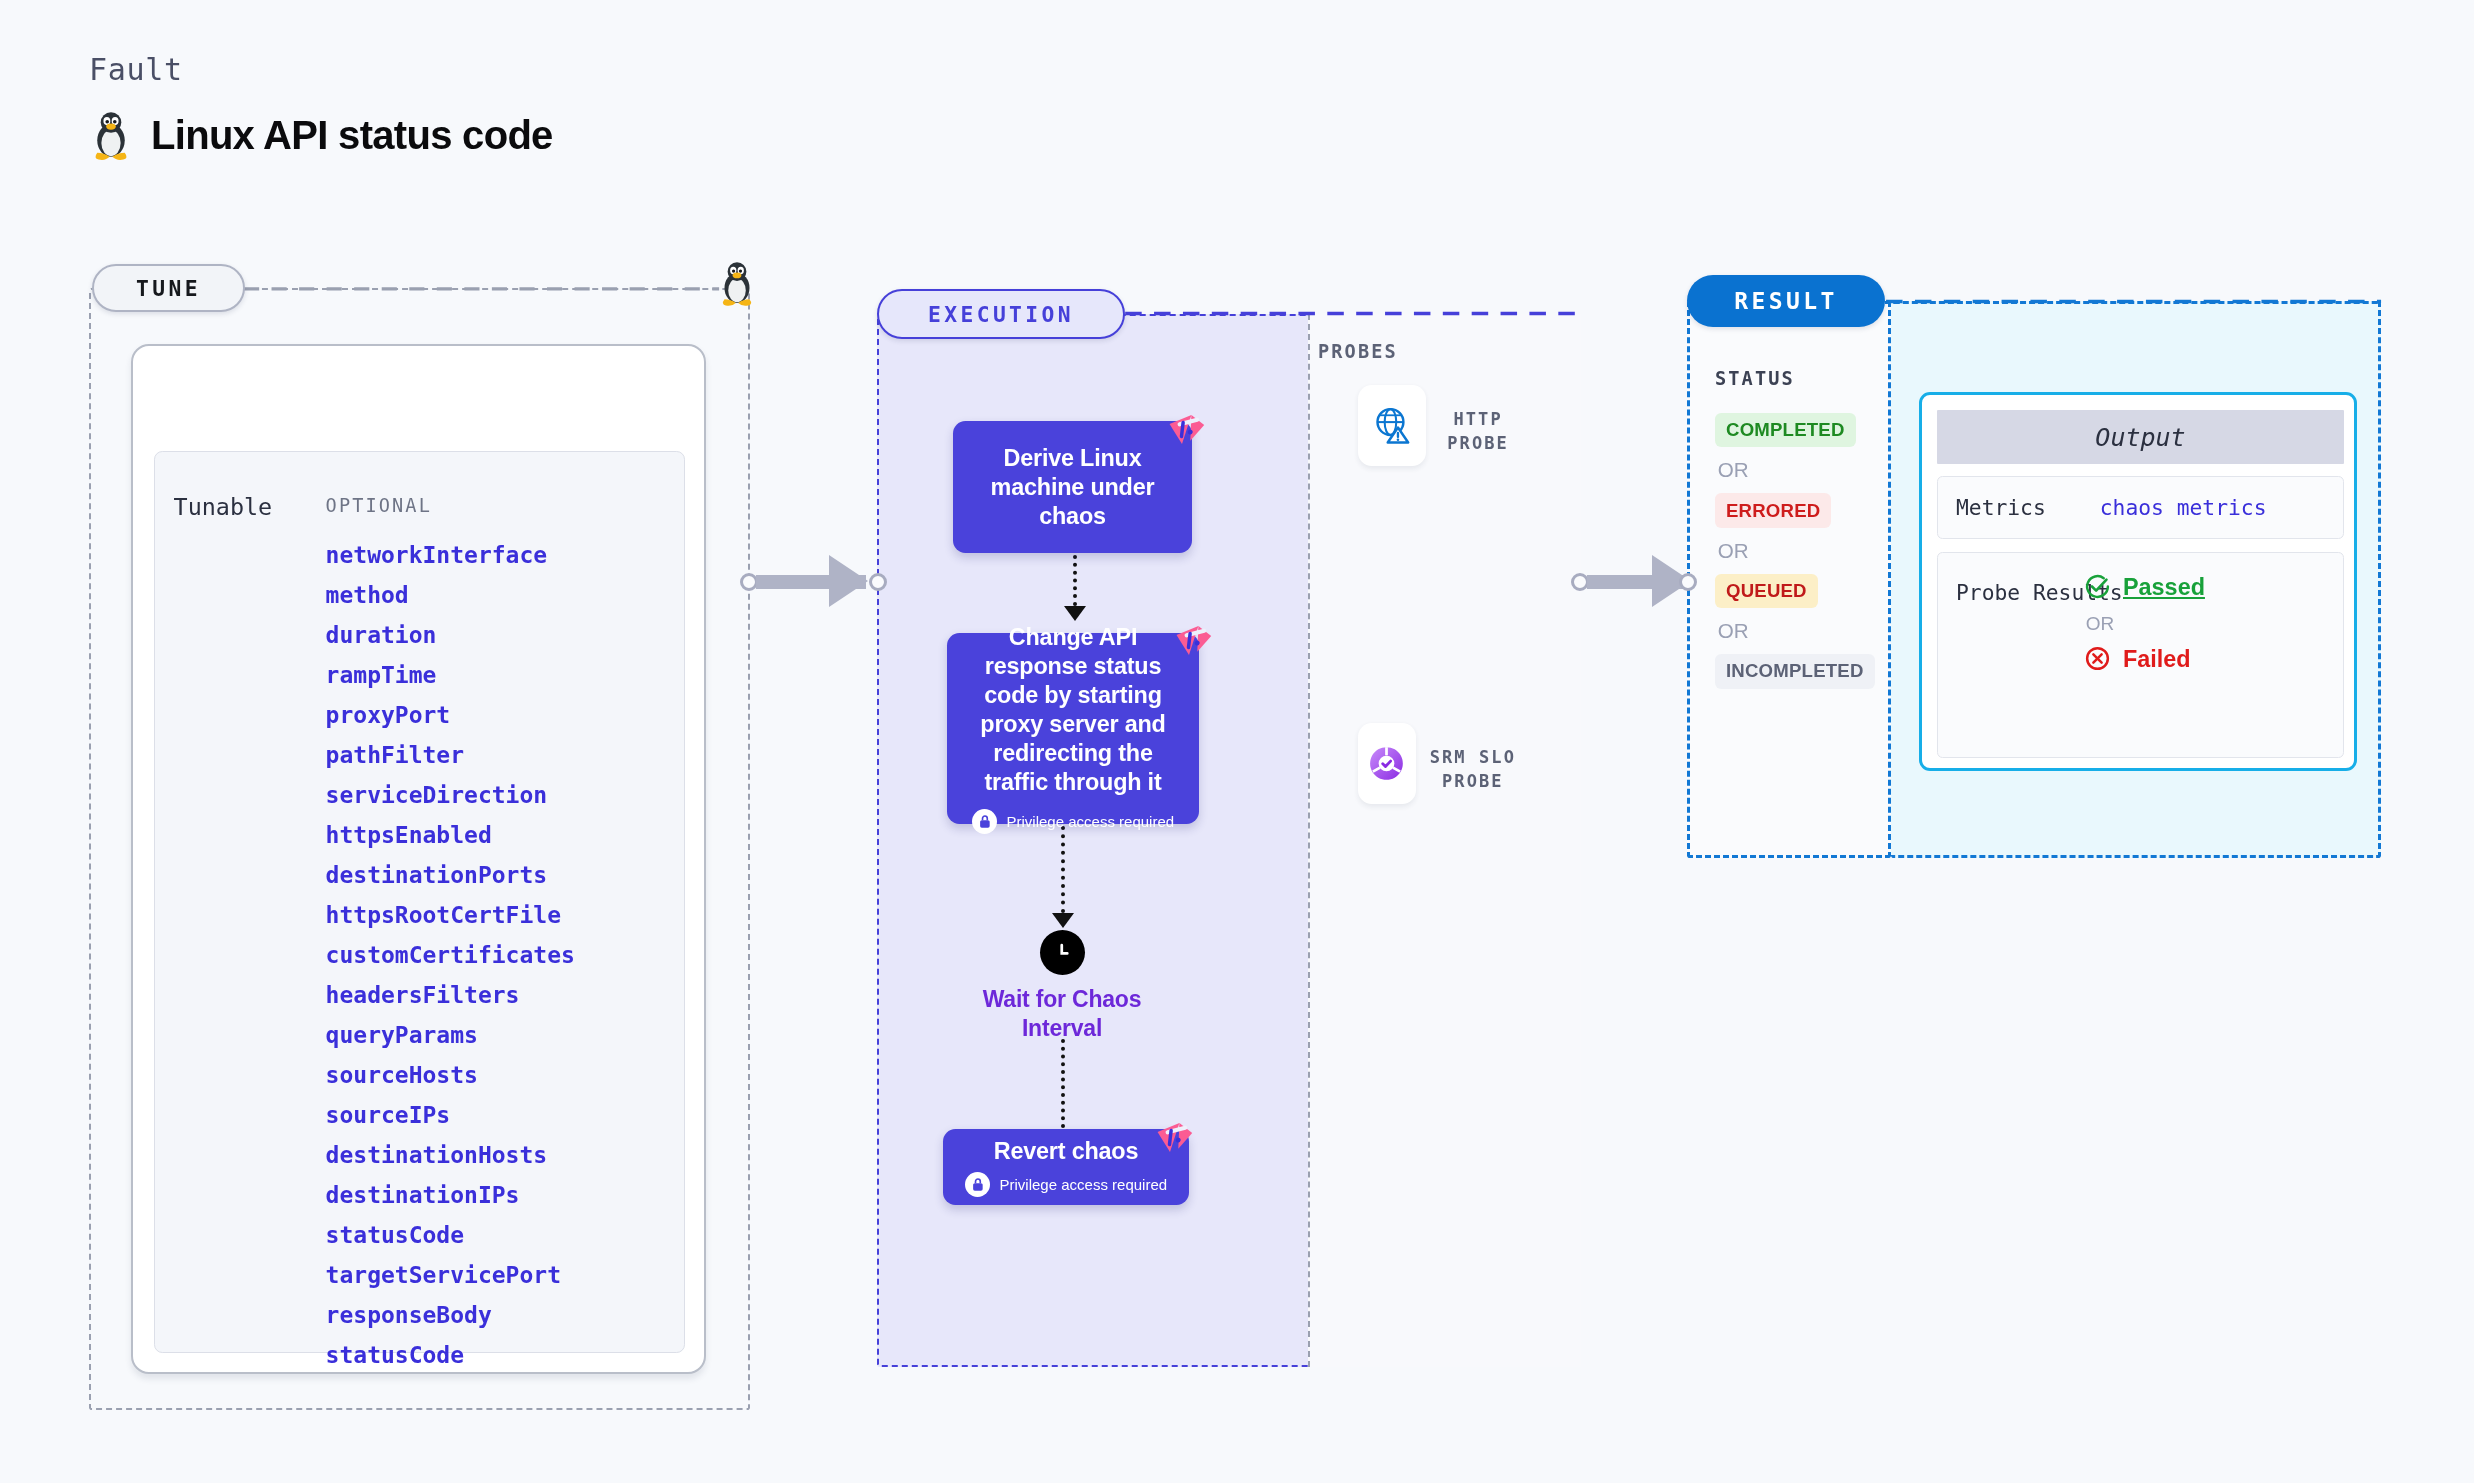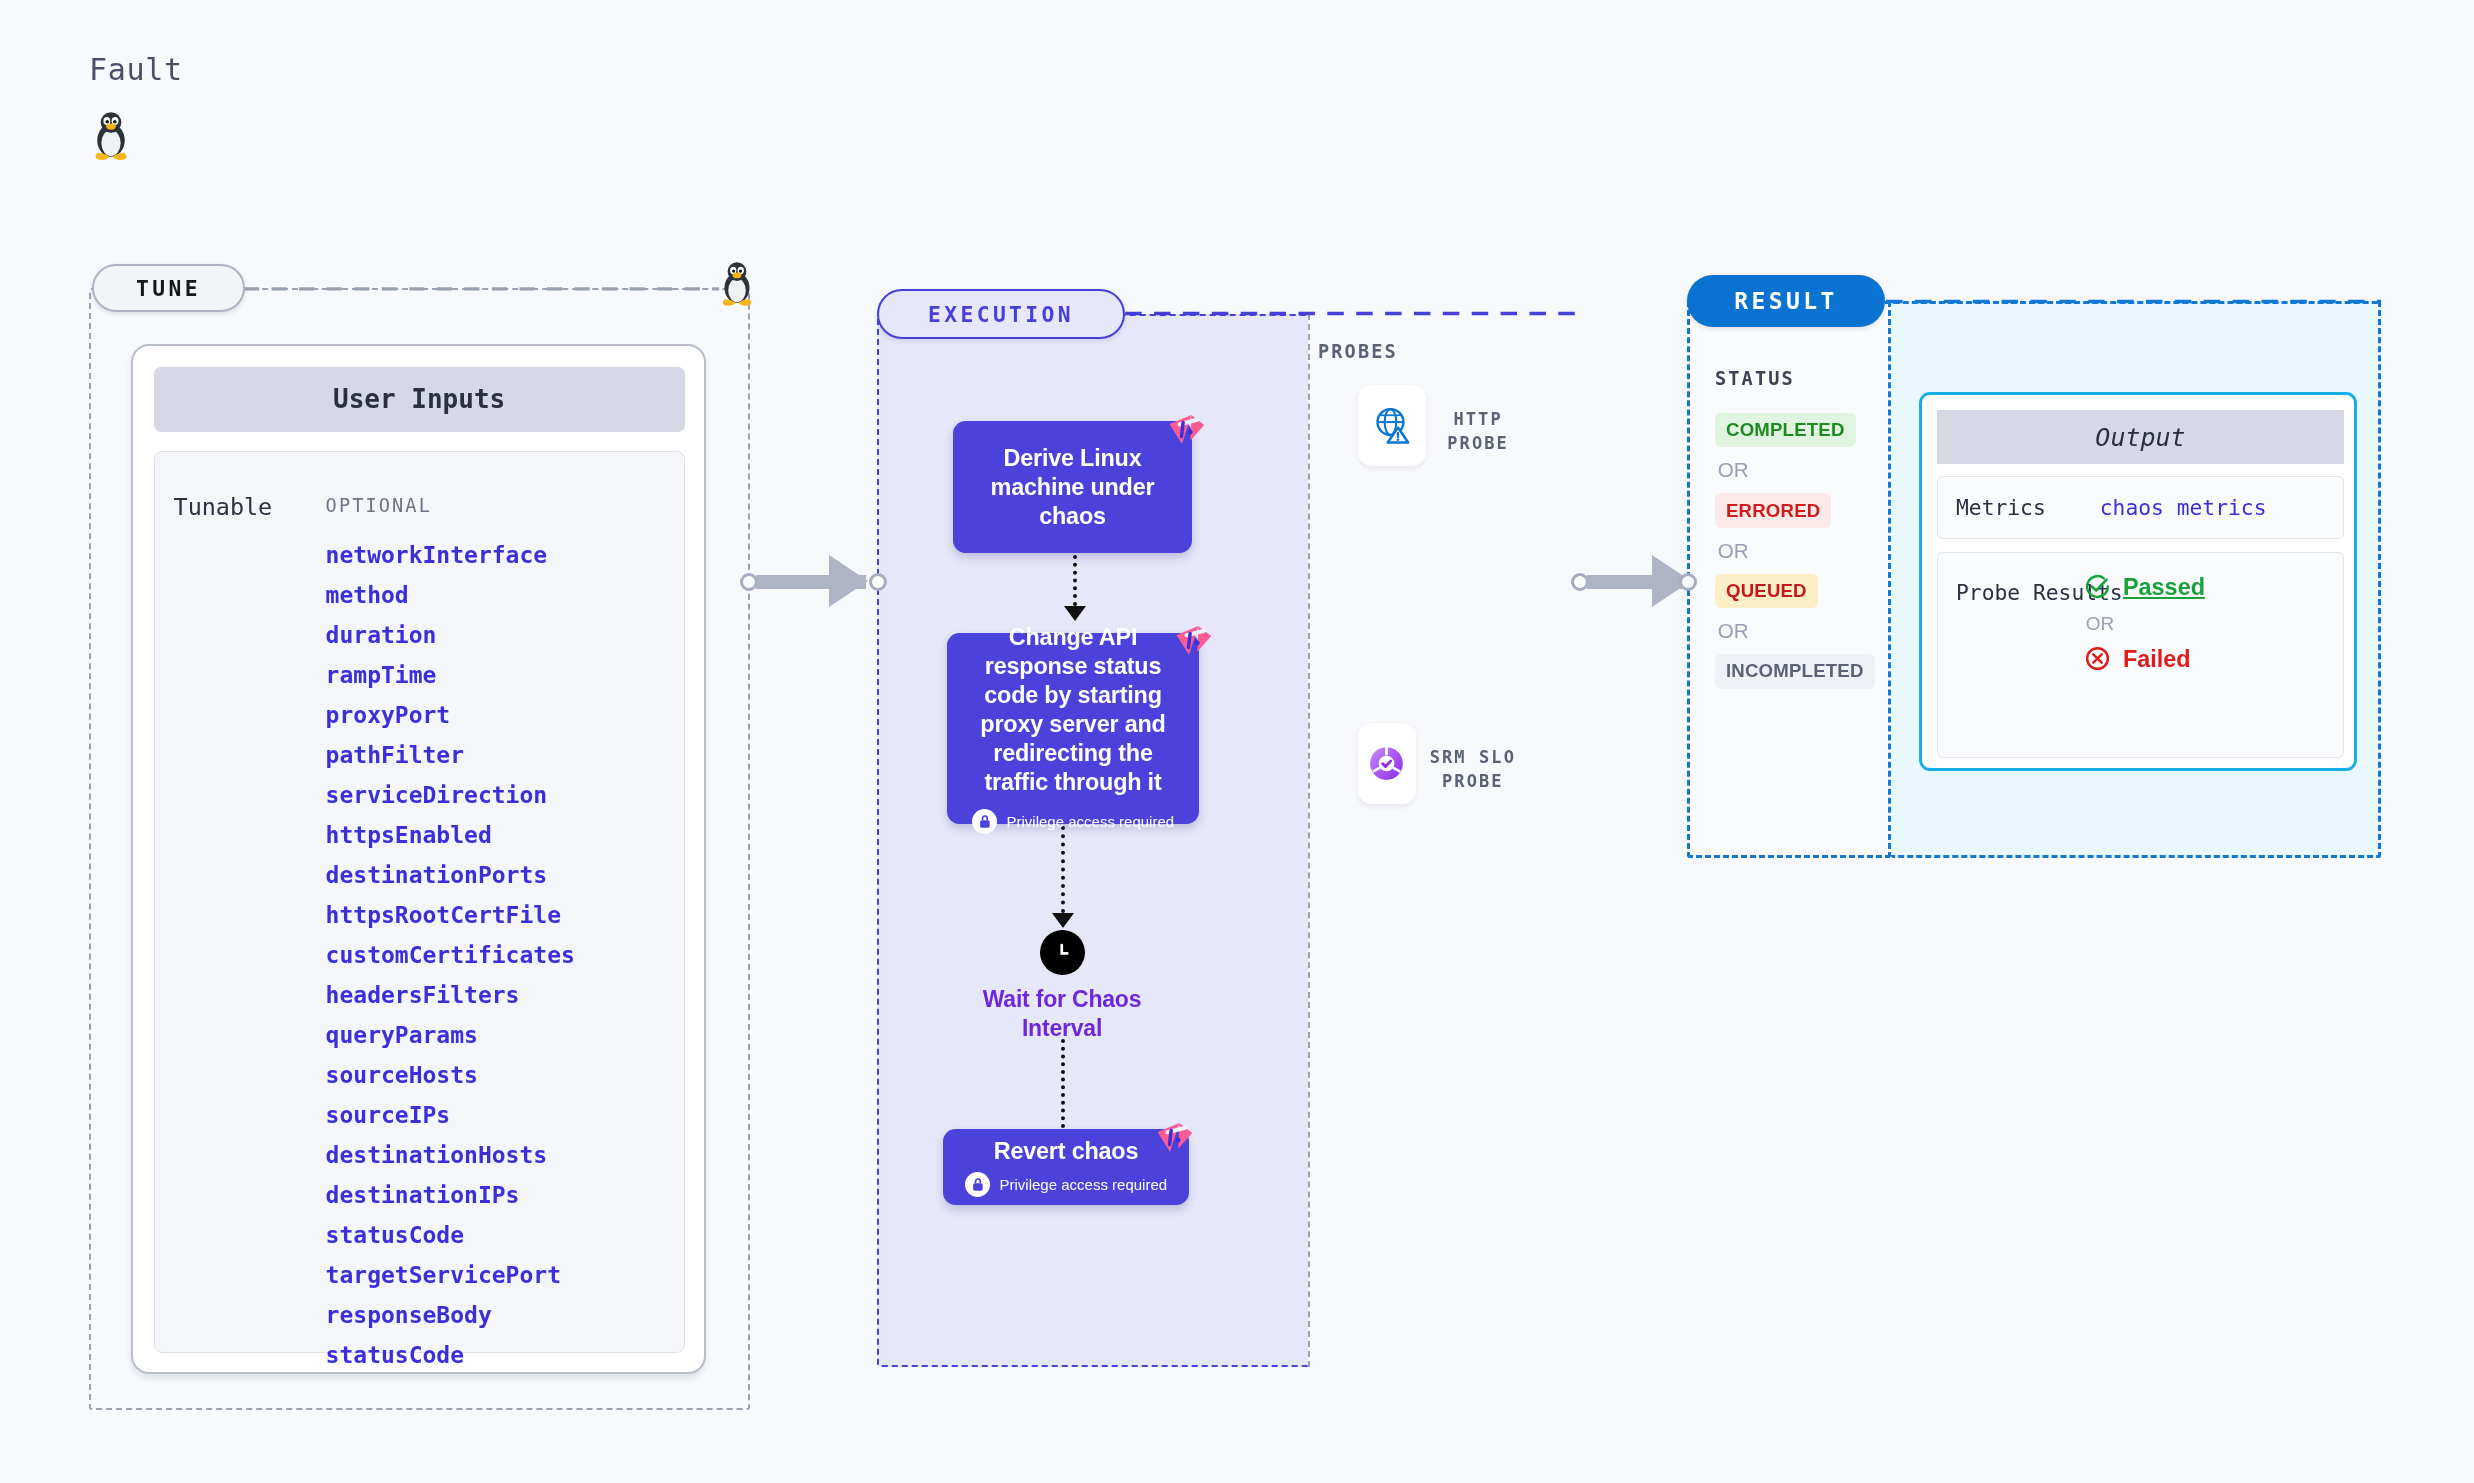--- a/index.html
+++ b/index.html
@@ -293,20 +293,21 @@
         <ellipse cx="26" cy="16" rx="5" ry="6" fill="#FFFFFF"></ellipse>
         <ellipse cx="38" cy="16" rx="5" ry="6" fill="#FFFFFF"></ellipse>
         <circle cx="26.5" cy="17" r="2.6" fill="#17191B"></circle>
         <circle cx="37.5" cy="17" r="2.6" fill="#17191B"></circle>
         <path d="M26 23 q6 6 12 0 q-6 4 -12 0z" fill="#F5B516"></path>
         <ellipse cx="32" cy="24" rx="7" ry="4.5" fill="#F5B516"></ellipse>
         <path d="M12 62 q-6 8 2 10 q10 2 16 -4 q-8 -6 -18 -6z" fill="#F5B516"></path>
         <path d="M52 62 q6 8 -2 10 q-10 2 -16 -4 q8 -6 18 -6z" fill="#F5B516"></path>
       </svg>
     </span>
+    <span class="title-text">Linux API status code</span>
   </div>
 
   <div class="tune-dashed"></div>
   <div class="pill pill-tune">TUNE</div>
 
   <svg class="connector" style="left:244px; top:282px;" width="482" height="13.8" viewBox="0 0 700 20">
     <line x1="0" y1="10" x2="690" y2="10" stroke="#9AA0B0" stroke-width="5" stroke-dasharray="22 18"></line>
   </svg>
 
   <span style="position:absolute; left:717px; top:260px; z-index:7;">
@@ -318,21 +319,20 @@
       <ellipse cx="38" cy="16" rx="5" ry="6" fill="#FFFFFF"></ellipse>
       <circle cx="26.5" cy="17" r="2.6" fill="#17191B"></circle>
       <circle cx="37.5" cy="17" r="2.6" fill="#17191B"></circle>
       <ellipse cx="32" cy="24" rx="7" ry="4.5" fill="#F5B516"></ellipse>
       <path d="M12 62 q-6 8 2 10 q10 2 16 -4 q-8 -6 -18 -6z" fill="#F5B516"></path>
       <path d="M52 62 q6 8 -2 10 q-10 2 -16 -4 q8 -6 18 -6z" fill="#F5B516"></path>
     </svg>
   </span>
 
   <div class="tune-card">
-    <div class="userinputs-head">User Inputs</div>
     <div class="tunable-box">
       <div class="tunable-label">Tunable</div>
       <div class="optional-label">OPTIONAL</div>
       <div class="tunable-list">
         <span class="tunable-item">networkInterface</span>
         <span class="tunable-item">method</span>
         <span class="tunable-item">duration</span>
         <span class="tunable-item">rampTime</span>
         <span class="tunable-item">proxyPort</span>
         <span class="tunable-item">pathFilter</span>

